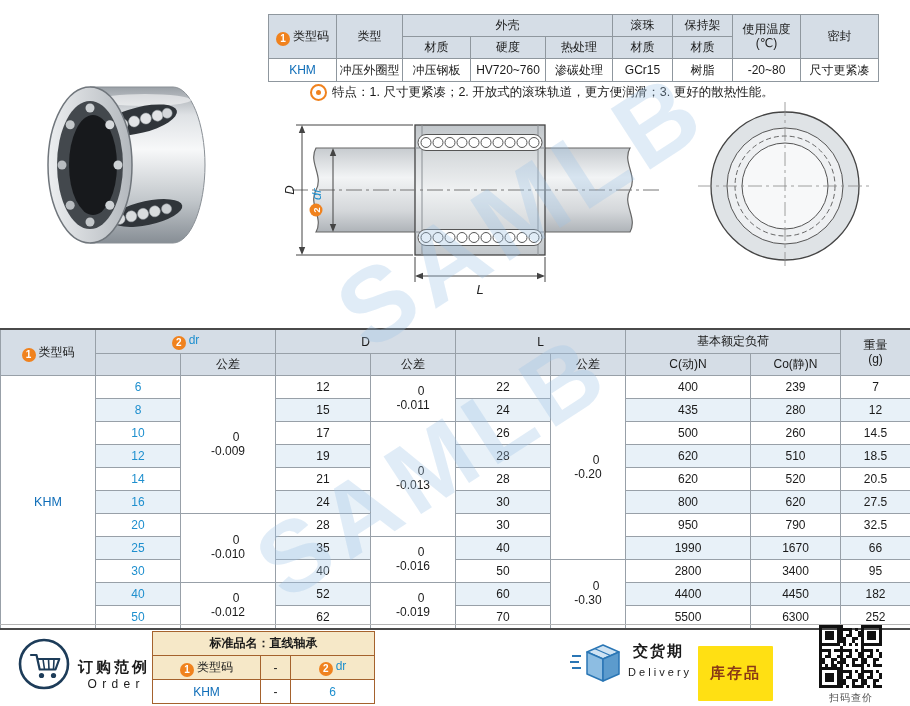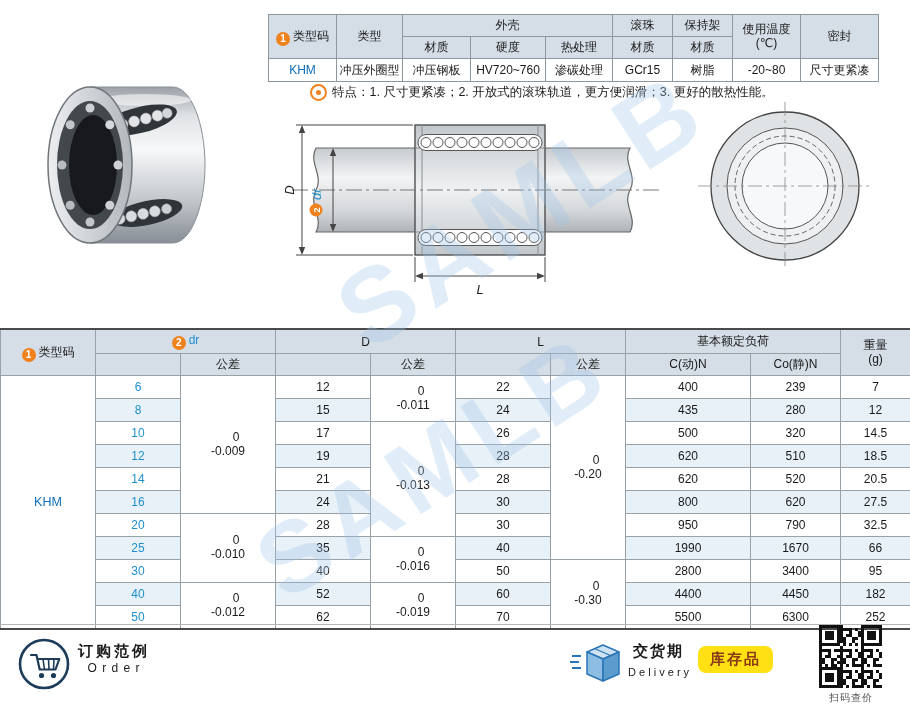--- a/index.html
+++ b/index.html
@@ -42,35 +42,35 @@
   .data-table tbody tr:nth-child(even) td.val{background:#e8f1f8;}
   .data-table td.dr{color:#1e8fce;}
   .data-table td.type-cell{color:#0e6db8;font-size:12.5px;}
   .tol-cell{line-height:1.15;font-size:12px;}
   .tol-u{padding-left:16px;}
   .wline{line-height:1.15;}
   
   .footer-sep{position:absolute;left:0;top:624px;width:910px;height:1px;background:#b5b5b5;}
   .footer{position:absolute;left:0;top:624px;width:910px;height:82px;}
   .cart{position:absolute;left:16px;top:12px;}
-  .order-text{position:absolute;left:78px;top:18px;text-align:center;}
+  .order-text{position:absolute;left:78px;top:34px;text-align:center;}
   .order-text .t1{font-size:15px;font-weight:bold;letter-spacing:3px;}
   .order-text .t2{font-size:12px;letter-spacing:1px;}
   .order-table{position:absolute;left:152px;top:7px;width:222px;font-size:12px;}
   .order-table td{border:1px solid #a5622d;text-align:center;height:23px;padding:0 2px;}
   .ot-title{background:#f6e8c8;font-weight:bold;}
   .ot-h{background:#f6e8c8;}
   .ot-v{background:#fff;}
   .dlv-icon{position:absolute;left:570px;top:16px;}
   .dlv-text{position:absolute;left:628px;top:18px;text-align:center;}
   .dlv-text .t1{font-size:15px;font-weight:bold;letter-spacing:2px;text-align:center;}
   .dlv-text .t2{font-size:11px;margin-top:5px;}
   .stock-badge{
-    position:absolute;left:698px;top:22px;background:#ffe013;border-radius:8px;
-    padding:4px 12px;font-size:15px;font-weight:bold;color:#8a3a16;letter-spacing:2px;
+    position:absolute;left:698px;top:22px;background:#ffe013;border-radius:1px;
+    padding:18px 12px;font-size:15px;font-weight:bold;color:#8a3a16;letter-spacing:2px;
   }
   .qr{position:absolute;left:819px;top:1px;width:63px;height:63px;}
   .qr-caption{position:absolute;left:814px;top:67px;width:74px;text-align:center;font-size:10px;color:#555;letter-spacing:1px;}
 </style>
 </head>
 <body>
 
 <svg class="photo" width="215" height="270" viewBox="0 0 215 270">
   <defs>
     <linearGradient id="pgBody" x1="0" y1="0" x2="0" y2="1">
@@ -330,21 +330,21 @@
       </tr>
       <tr>
         <td class="val dr">10</td>
         <td class="val">17</td>
         <td rowspan="5" class="tol-cell">
           <div class="tol-u">0</div>
           <div>-0.013</div>
         </td>
         <td class="val">26</td>
         <td class="val">500</td>
-        <td class="val">320</td>
+        <td class="val">260</td>
         <td class="val">14.5</td>
       </tr>
       <tr>
         <td class="val dr">12</td>
         <td class="val">19</td>
         <td class="val">28</td>
         <td class="val">620</td>
         <td class="val">510</td>
         <td class="val">18.5</td>
       </tr>
@@ -435,20 +435,42 @@
     <line x1="27" y1="23" x2="28.5" y2="33.5" stroke="#1d3c59" stroke-width="1.6"></line>
     <line x1="32.5" y1="23" x2="33" y2="33.5" stroke="#1d3c59" stroke-width="1.6"></line>
     <line x1="38" y1="23" x2="37.5" y2="33.5" stroke="#1d3c59" stroke-width="1.6"></line>
     <circle cx="25.5" cy="39.5" r="2.6" fill="#1d3c59"></circle>
     <circle cx="37.5" cy="39.5" r="2.6" fill="#1d3c59"></circle>
   </svg>
   <div class="order-text">
     <div class="t1">订购范例</div>
     <div class="t2">O r d e r</div>
   </div>
+  <table class="order-table">
+    <colgroup>
+        <col style="width:108px">
+        <col style="width:30px">
+        <col style="width:84px">
+      </colgroup>
+    <tbody>
+        <tr>
+      <td colspan="3" class="ot-title">标准品名：直线轴承</td>
+    </tr>
+    <tr>
+      <td class="ot-h"><span class="badge">1</span><span>类型码</span></td>
+      <td class="ot-h">-</td>
+      <td class="ot-h"><span class="badge">2</span><span class="teal">dr</span></td>
+    </tr>
+    <tr>
+      <td class="ot-v blue">KHM</td>
+      <td class="ot-v">-</td>
+      <td class="ot-v teal">6</td>
+    </tr>
+  </tbody>
+    </table>
   <svg class="dlv-icon" width="54" height="46" viewBox="0 0 54 46">
     <line x1="2" y1="16" x2="11" y2="16" stroke="#2a76b5" stroke-width="2"></line>
     <line x1="0" y1="22" x2="9" y2="22" stroke="#2a76b5" stroke-width="2"></line>
     <line x1="2" y1="28" x2="11" y2="28" stroke="#2a76b5" stroke-width="2"></line>
     <polygon points="17,12 33,5 49,12 33,19" fill="#cfe3f3" stroke="#2a76b5" stroke-width="1.5" stroke-linejoin="round"></polygon>
     <polygon points="17,12 33,19 33,41 17,34" fill="#8dbde2" stroke="#2a76b5" stroke-width="1.5" stroke-linejoin="round"></polygon>
     <polygon points="33,19 49,12 49,34 33,41" fill="#5c9bcd" stroke="#2a76b5" stroke-width="1.5" stroke-linejoin="round"></polygon>
     <polyline points="25,8.8 41,15.8" fill="none" stroke="#2a76b5" stroke-width="1.2"></polyline>
   </svg>
   <div class="dlv-text">

